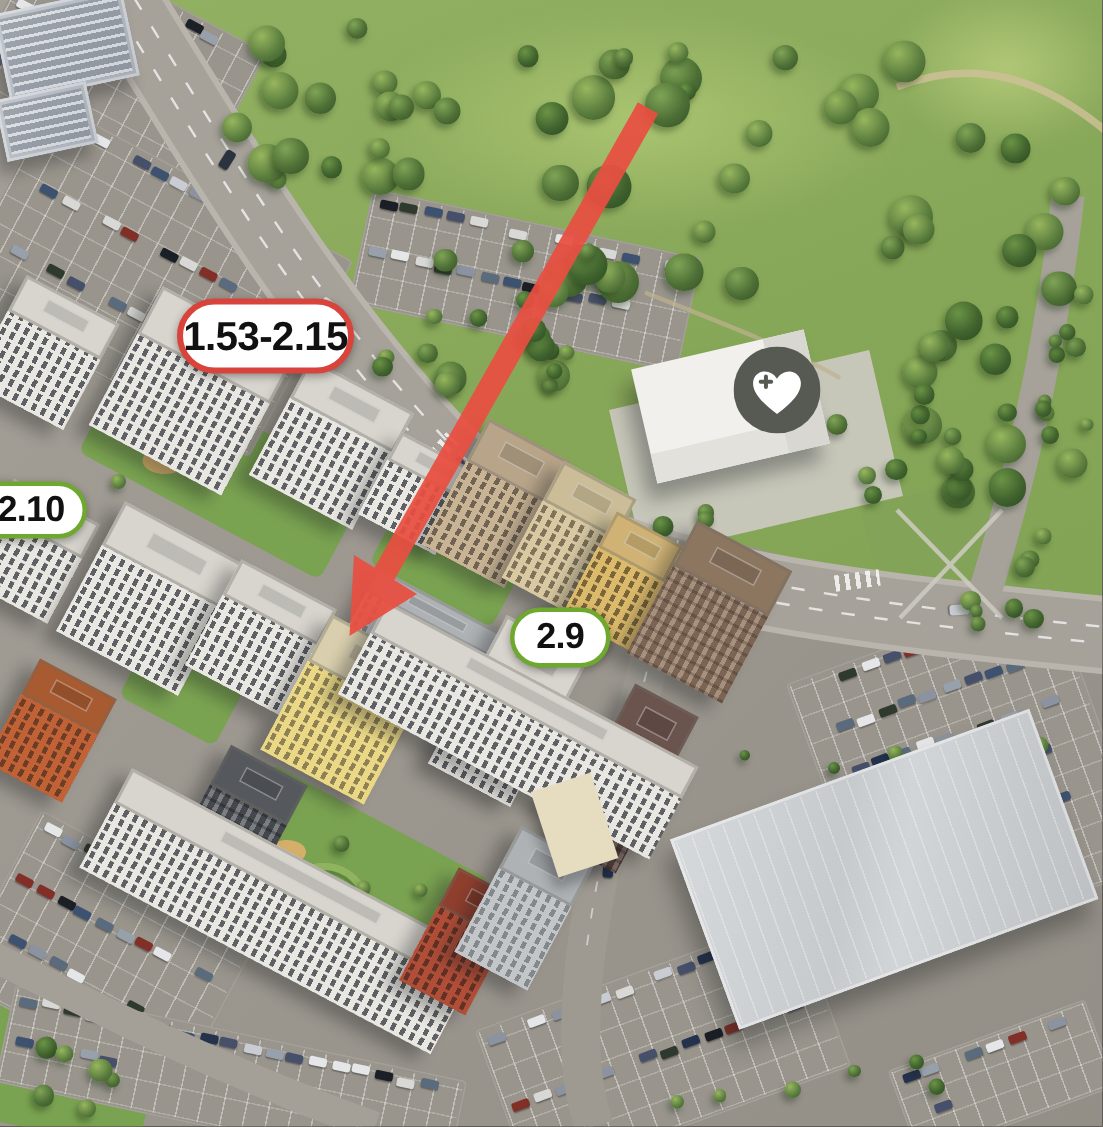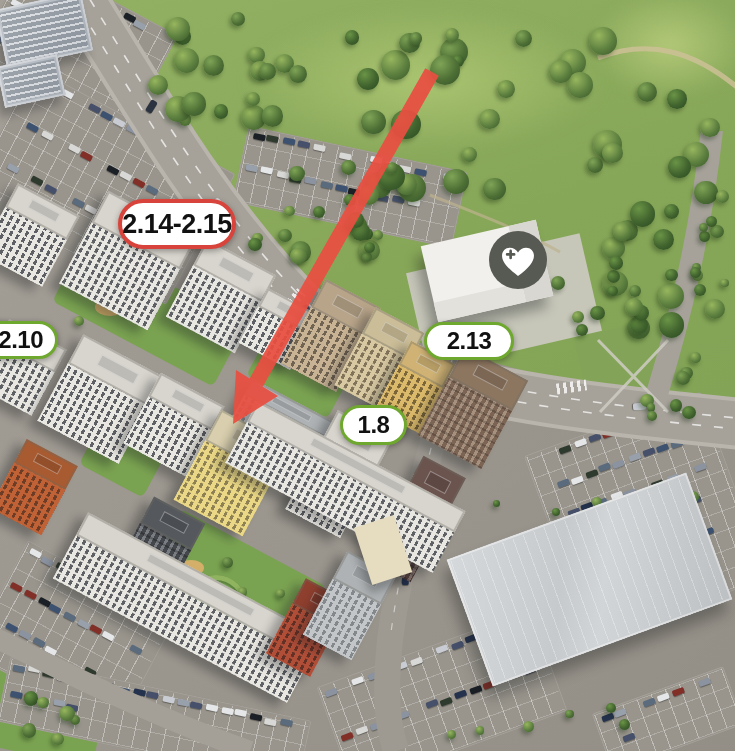--- a/index.html
+++ b/index.html
@@ -660,25 +660,22 @@
 
   <div class="marker" style="left:489px;top:231px;">
     <svg width="58" height="58" viewBox="0 0 24 24">
       <circle cx="12" cy="12" r="12" fill="#575a52"></circle>
       <path d="M12 18.6 C 7.6 15.4 5.4 12.6 5.4 10.2 C 5.4 8.3 6.8 6.9 8.6 6.9 C 10 6.9 11.3 7.7 12 8.9 C 12.7 7.7 14 6.9 15.4 6.9 C 17.2 6.9 18.6 8.3 18.6 10.2 C 18.6 12.6 16.4 15.4 12 18.6 Z" fill="#ffffff"></path>
       <path d="M 7.5 9.7 h 2.9 M 8.95 8.25 v 2.9" stroke-width="1.1" stroke-linecap="round" stroke="#575a52"></path>
     </svg>
   </div>
 
   <div class="pill" style="left: 118px; top: 199px; width: 118px; height: 50px; border-width: 4px; font-size: 27px; border-color: rgb(216, 68, 60);">
-    <span>2.14-2.15</span>
+    <span>1.53-2.15</span>
   </div>
   <div class="pill" style="left: -30px; top: 321px; width: 88px; height: 38px; border-width: 3.5px; font-size: 24px; justify-content: flex-end; padding-right: 12px; border-color: rgb(111, 168, 47);">
     <span>2.10</span>
   </div>
-  <div class="pill" style="left: 424px; top: 322px; width: 90px; height: 38px; border-width: 3.5px; font-size: 24px; border-color: rgb(111, 168, 47);">
-    <span>2.13</span>
+  <div class="pill" style="left: 340px; top: 405px; width: 67px; height: 40px; border-width: 3.5px; font-size: 24px; border-color: rgb(111, 168, 47);">
+    <span>2.9</span>
   </div>
-  <div class="pill" style="left: 340px; top: 405px; width: 67px; height: 40px; border-width: 3.5px; font-size: 24px; border-color: rgb(111, 168, 47);">
-    <span>1.8</span>
-  </div>
 
 </div>
 
 </body></html>

